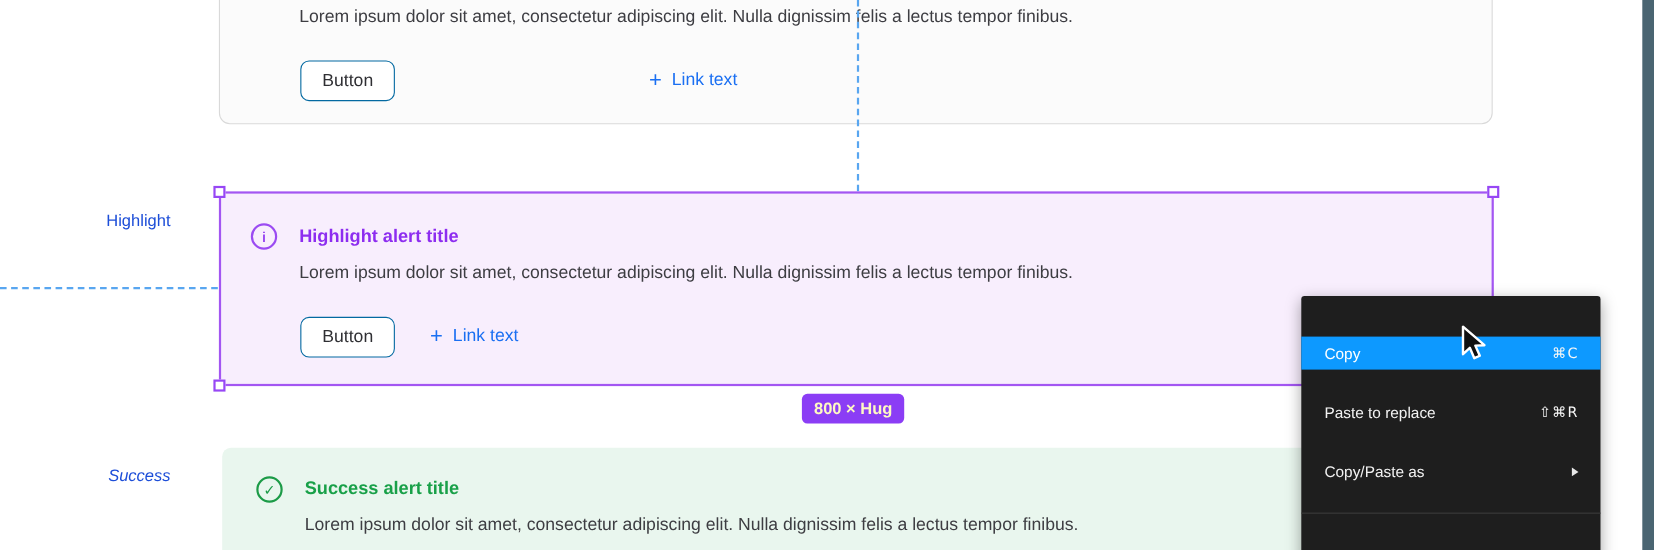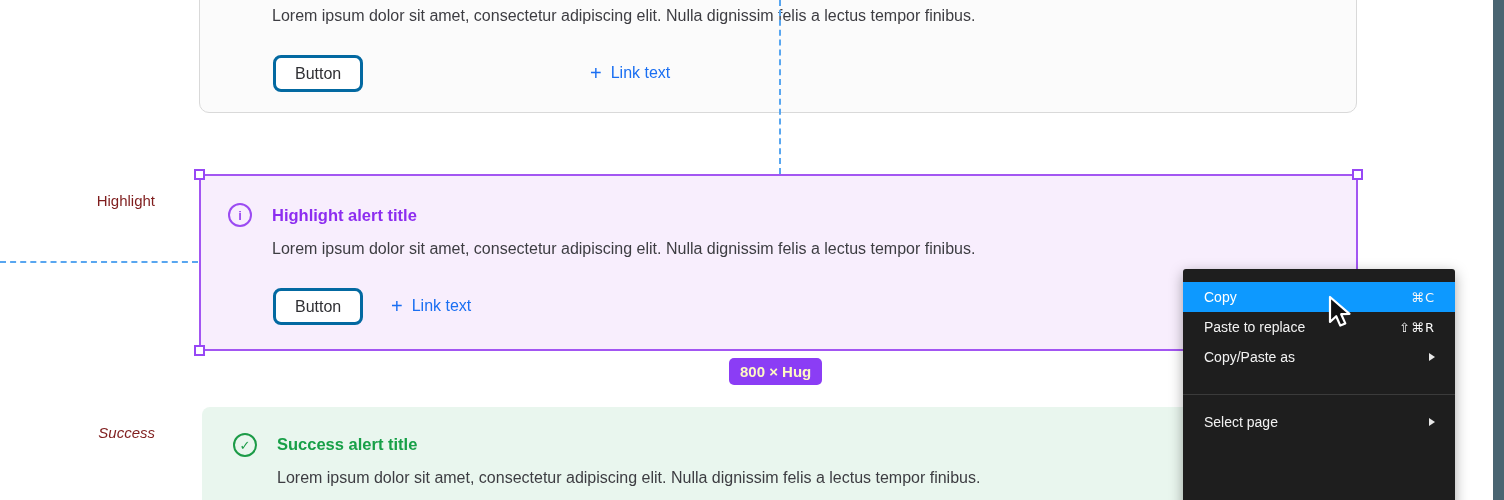--- a/index.html
+++ b/index.html
@@ -31,21 +31,21 @@
     color: #3d3d42;
     white-space: nowrap;
   }
   .btn {
     display: inline-flex;
     align-items: center;
     justify-content: center;
     height: 37px;
     padding: 0 19px;
     background: #ffffff;
-    border: 3px solid #0369a1;
+    border: 1px solid #0369a1;
     border-radius: 8px;
     font-size: 16px;
     color: #2f2f33;
     cursor: default;
   }
   .link {
     display: inline-flex;
     align-items: center;
     gap: 9px;
     color: #1a6ff2;
@@ -68,21 +68,21 @@
     width: 198px; height: 0;
     border-top: 2px dashed #58a6f0;
   }
 
   
   .side-label {
     position: absolute;
     left: 0; width: 155px;
     text-align: right;
     font-size: 15px;
-    color: #7f1d1d;
+    color: #1d4ed8;
     white-space: nowrap;
   }
   .side-label.highlight { top: 192px; }
   .side-label.success { top: 424px; font-style: italic; }
 
   
   .alert-highlight {
     position: absolute;
     left: 199px; top: 174px;
     width: 1159px; height: 177px;
@@ -171,20 +171,21 @@
     z-index: 20;
   }
   .menu-row {
     height: 30px;
     display: flex;
     align-items: center;
     padding: 0 20px 0 21px;
     font-size: 14px;
     color: #f2f2f2;
     white-space: nowrap;
+    margin-top: 24px;
   }
   .menu-row.highlighted { background: #0d99ff; color: #ffffff; }
   .menu-shortcut {
     margin-left: auto;
     font-size: 13px;
     letter-spacing: 1px;
     color: #f7f7f7;
     font-family: "DejaVu Sans", "Liberation Sans", sans-serif;
   }
   .submenu-arrow {

